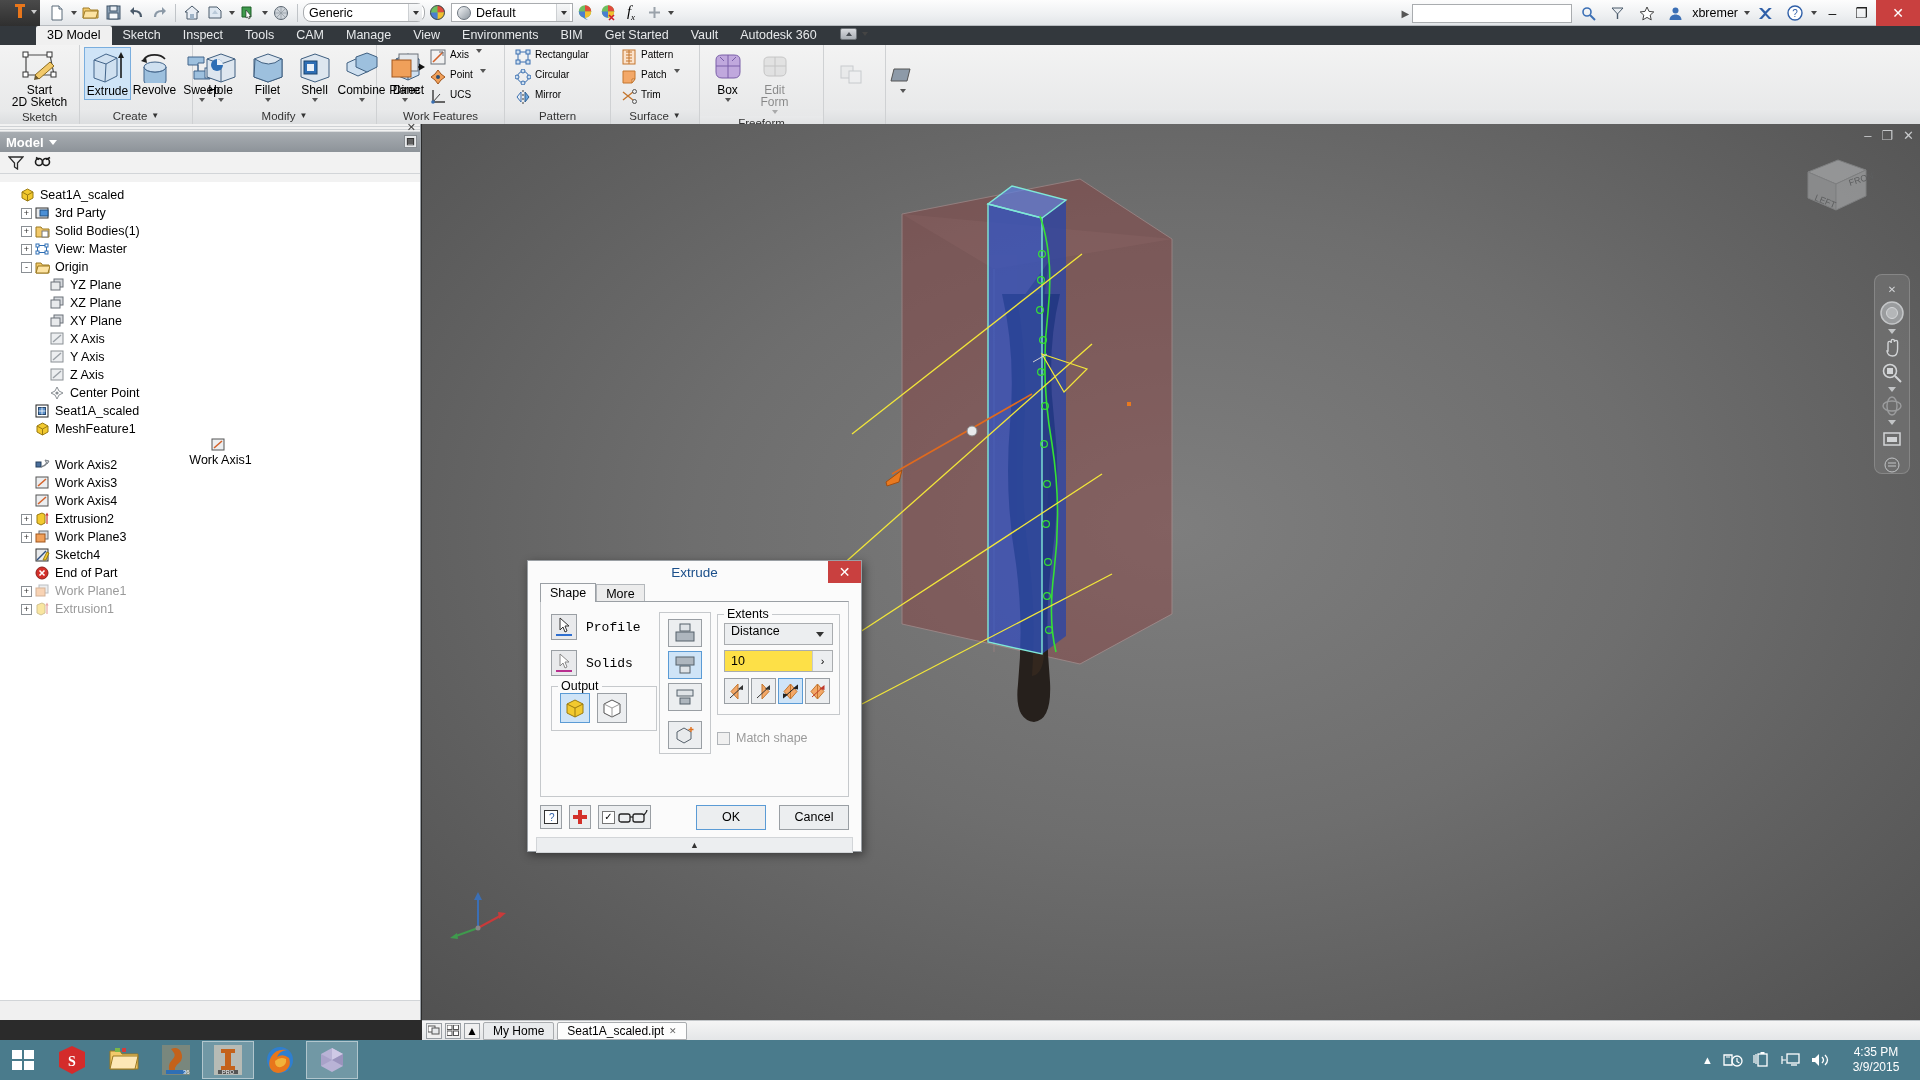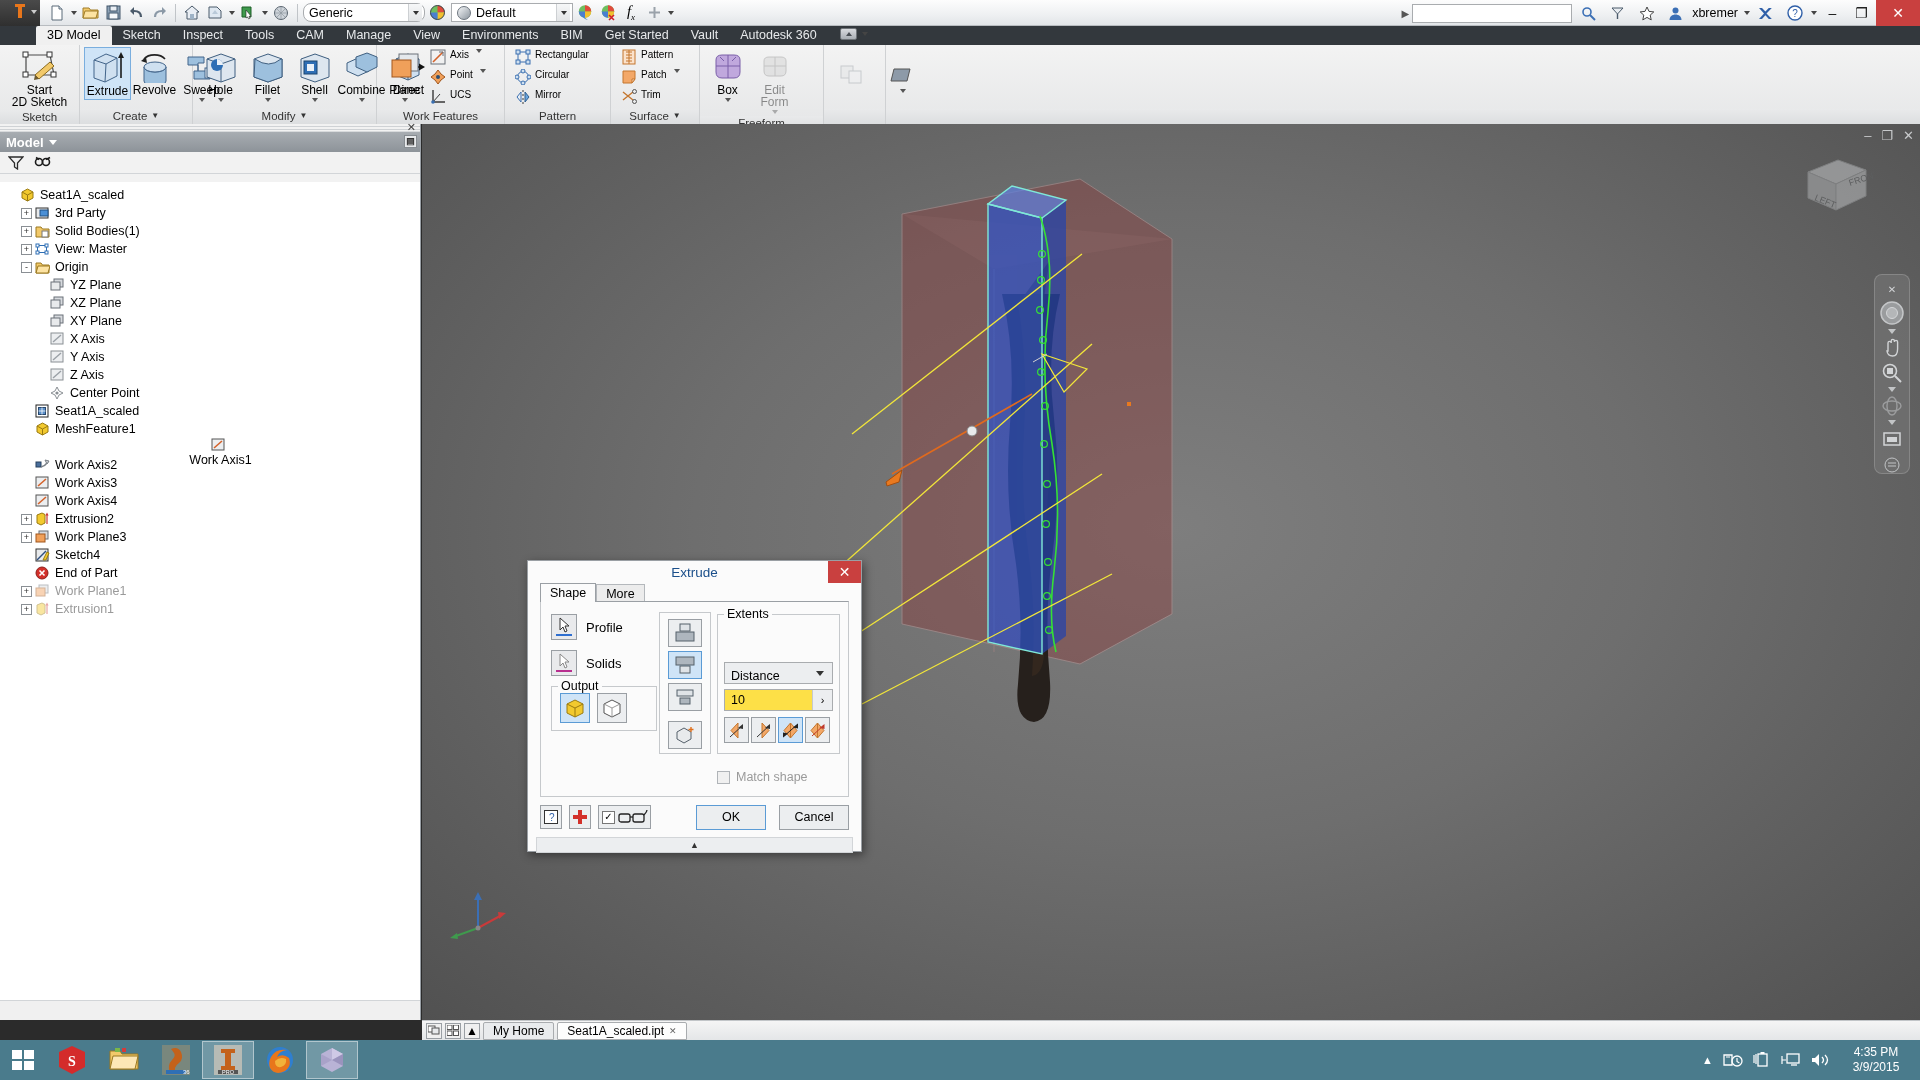--- a/index.html
+++ b/index.html
@@ -122,36 +122,36 @@
     position:relative;font-size:13.5px;color:#1b4f8a;}
   .dlg-x{position:absolute;right:0;top:0;width:33px;height:22px;background:#c9403f;color:#fff;
     display:flex;align-items:center;justify-content:center;font-size:14px;}
   .tabs{display:flex;padding-left:12px;height:19px;align-items:flex-end;}
   .dtab{padding:1px 9px;font-size:12.5px;border:1px solid #b4b8bc;border-bottom:none;
     background:#ececec;height:18px;line-height:16px;}
   .dtab.act{background:#fbfbfb;border-color:#9a9fa4;height:19px;position:relative;z-index:2;}
   .dbody{margin:0 12px;border:1px solid #c6c9cc;border-top:1px solid #9a9fa4;height:196px;
     background:#fbfbfb;display:flex;padding:12px 8px 0 10px;margin-top:-1px;position:relative;}
   .leftcol{width:106px;}
-  .selrow{display:flex;align-items:center;gap:9px;margin-bottom:10px;}
+  .selrow{display:flex;align-items:center;gap:9px;margin-bottom:10px;font-family:Liberation Mono, monospace;}
   .selbtn{width:26px;height:26px;border:1px solid #9a9fa4;background:#e9eaec;position:relative;}
   .selbtn .ul{position:absolute;left:4px;right:4px;bottom:3px;height:2px;}
   .fs{border:1px solid #c6c9cc;padding:6px 8px 7px;position:relative;margin-top:4px;}
   .fs>.lg{position:absolute;top:-8px;left:6px;background:#fbfbfb;padding:0 3px;font-size:12.5px;}
   .out-b{width:30px;height:30px;border:1px solid #9a9fa4;background:#eceef0;display:inline-flex;
     align-items:center;justify-content:center;margin-right:3px;}
   .out-b.on{background:#cfe4f7;border-color:#5b9bd5;}
   .midcol{width:52px;border:1px solid #c6c9cc;margin:-2px 6px 18px 2px;padding:6px 0 0;
     display:flex;flex-direction:column;align-items:center;gap:4px;height:142px;}
   .opb{width:34px;height:28px;border:1px solid #9a9fa4;background:#eceef0;display:flex;
     align-items:center;justify-content:center;}
   .opb.on{background:#cfe4f7;border-color:#5b9bd5;}
   .rightcol{flex:1;}
-  .ddl{height:22px;border:1px solid #a9acaf;background:#eceef0;display:flex;align-items:flex-end;
-    padding-left:6px;font-size:12.5px;position:relative;margin-top:39px;}
+  .ddl{height:22px;border:1px solid #a9acaf;background:#eceef0;display:flex;align-items:flex-start;
+    padding-left:6px;font-size:12.5px;position:relative;}
   .ddl .cc{position:absolute;right:8px;top:8px;width:0;height:0;border-left:4px solid transparent;
     border-right:4px solid transparent;border-top:5px solid #333;}
   .numf{height:22px;border:1px solid #a9acaf;background:#fde047;display:flex;align-items:center;
     padding-left:6px;font-size:12.5px;margin-top:5px;position:relative;}
   .numf .ar{position:absolute;right:0;top:0;width:20px;height:20px;background:#eceef0;
     border-left:1px solid #c6c9cc;display:flex;align-items:center;justify-content:center;font-size:11px;}
   .dirrow{display:flex;gap:2px;margin-top:6px;}
   .dirb{width:25px;height:26px;border:1px solid #9a9fa4;background:#eceef0;display:flex;
     align-items:center;justify-content:center;}
   .dirb.on{background:#cfe4f7;border-color:#5b9bd5;}

